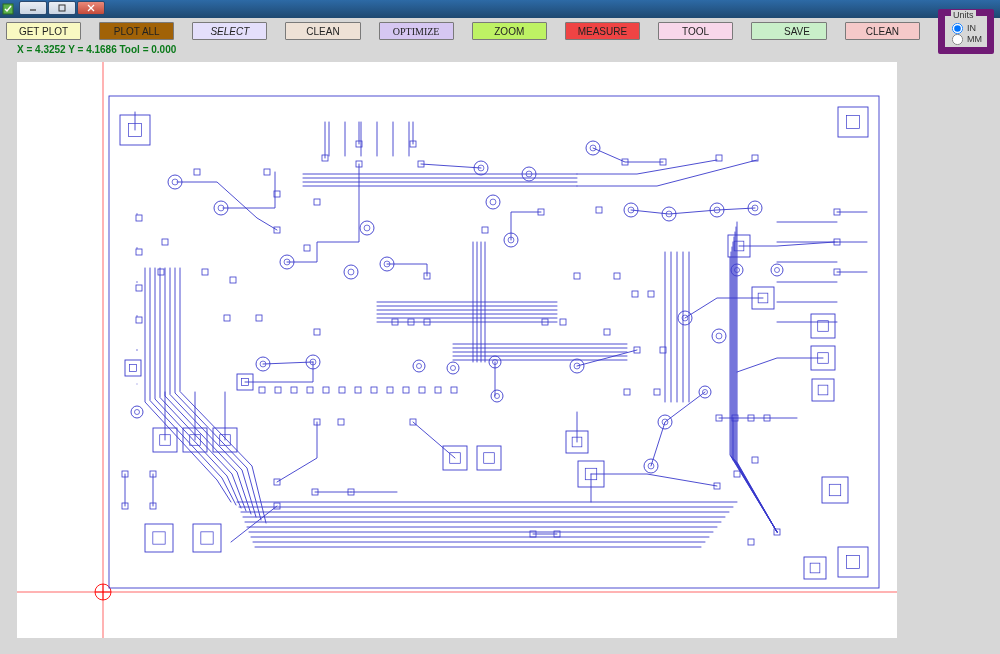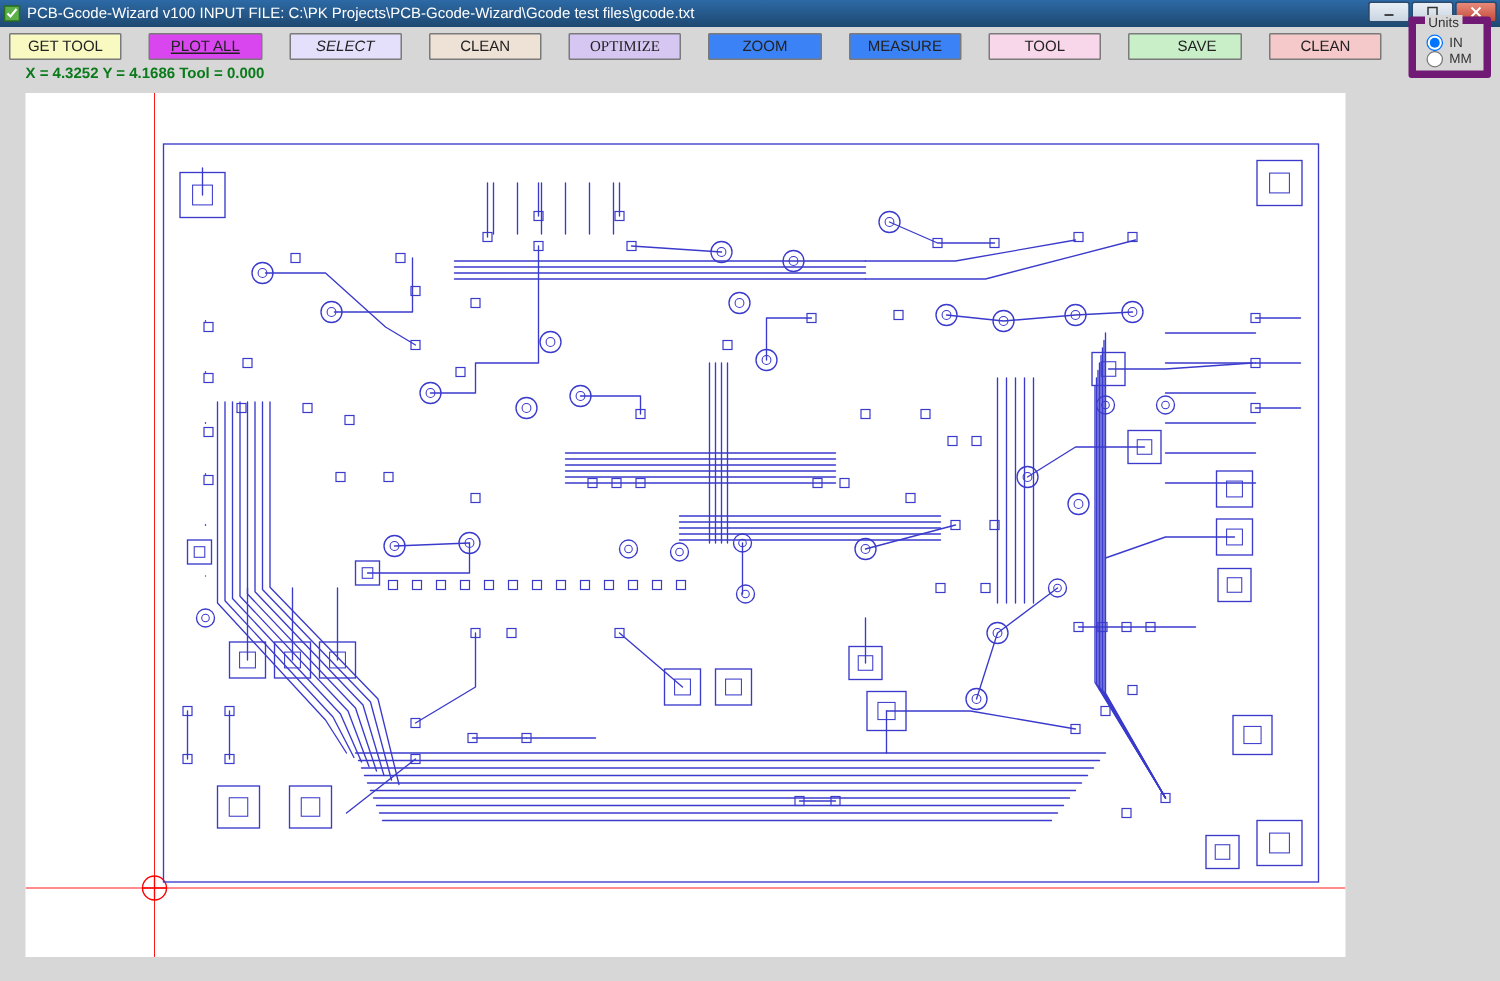--- a/index.html
+++ b/index.html
@@ -56,34 +56,34 @@
     border: 1px solid #7a7a7a;
     border-radius: 1px;
     font-size: 10px;
     font-weight: normal;
     display: flex; align-items: center; justify-content: center;
     cursor: pointer;
     color: #222;
     background: #e8e8e8;
   }
   .c-yellow  { background: #f9f9c2; }
-  .c-cyan    { background: #d946ef; text-decoration: underline; }
+  .c-cyan    { background: #a16207; }
   .c-lav     { background: #e4dffb; font-style: italic; }
   .c-clean   { background: #eee1d6; }
   .c-purple  { background: #d6c7f2; font-family: Liberation Serif, serif; }
-  .c-beige   { background: #3b82f6; }
-  .c-orange  { background: #3b82f6; }
+  .c-beige   { background: #bef264; }
+  .c-orange  { background: #ef4444; }
   .c-pink    { background: #f8d7ea; text-align: right; }
   .c-green   { background: #c9efc9; padding-left: 16px; }
   .c-red     { background: #f5c9c9; }
 
   
   .units-group {
     margin-left: auto;
-    border: 5px solid #701a75;
+    border: 7px solid #701a75;
     border-radius: 2px;
     padding: 2px 6px 2px 6px;
     font-size: 9px;
     line-height: 11px;
     color: #333;
     background: #d7d7d7;
     width: 56px;
   }
   .units-group .legend { position: relative; top:-8px; background:#d7d7d7; padding:0 2px; font-size:9px; }
   .units-inner { margin-top:-6px; }
@@ -112,21 +112,20 @@
 </head>
 <body>
 
 <div class="titlebar">
   <span class="app-icon">
     <svg width="12" height="12" viewBox="0 0 12 12">
       <rect x="1" y="1" width="10" height="10" fill="#5bb04a" stroke="#2a6a22"></rect>
       <path d="M3 6 L5 8 L9 3" stroke="#fff" stroke-width="1.4" fill="none"></path>
     </svg>
   </span>
-  <span class="title-text">PCB-Gcode-Wizard v100  INPUT FILE:  C:\PK Projects\PCB-Gcode-Wizard\Gcode test files\gcode.txt</span>
   <div class="win-controls">
     <div class="win-btn win-min">
       <svg width="8" height="8">
           <line x1="1" y1="6" x2="7" y2="6" stroke="#333" stroke-width="1.2"></line>
         </svg>
     </div>
     <div class="win-btn win-max">
       <svg width="8" height="8">
           <rect x="1" y="1" width="6" height="6" fill="none" stroke="#333" stroke-width="1"></rect>
         </svg>
@@ -134,21 +133,21 @@
     <div class="win-btn win-close">
       <svg width="8" height="8">
         <line x1="1" y1="1" x2="7" y2="7" stroke="#fff" stroke-width="1.3"></line>
         <line x1="7" y1="1" x2="1" y2="7" stroke="#fff" stroke-width="1.3"></line>
       </svg>
     </div>
   </div>
 </div>
 
 <div class="toolbar">
-  <div class="tool-btn c-yellow">GET TOOL</div>
+  <div class="tool-btn c-yellow">GET PLOT</div>
   <div class="tool-btn c-cyan">PLOT ALL</div>
   <div class="tool-btn c-lav">SELECT</div>
   <div class="tool-btn c-clean">CLEAN</div>
   <div class="tool-btn c-purple">OPTIMIZE</div>
   <div class="tool-btn c-beige">ZOOM</div>
   <div class="tool-btn c-orange">MEASURE</div>
   <div class="tool-btn c-pink">TOOL</div>
   <div class="tool-btn c-green">SAVE</div>
   <div class="tool-btn c-red">CLEAN</div>
 

